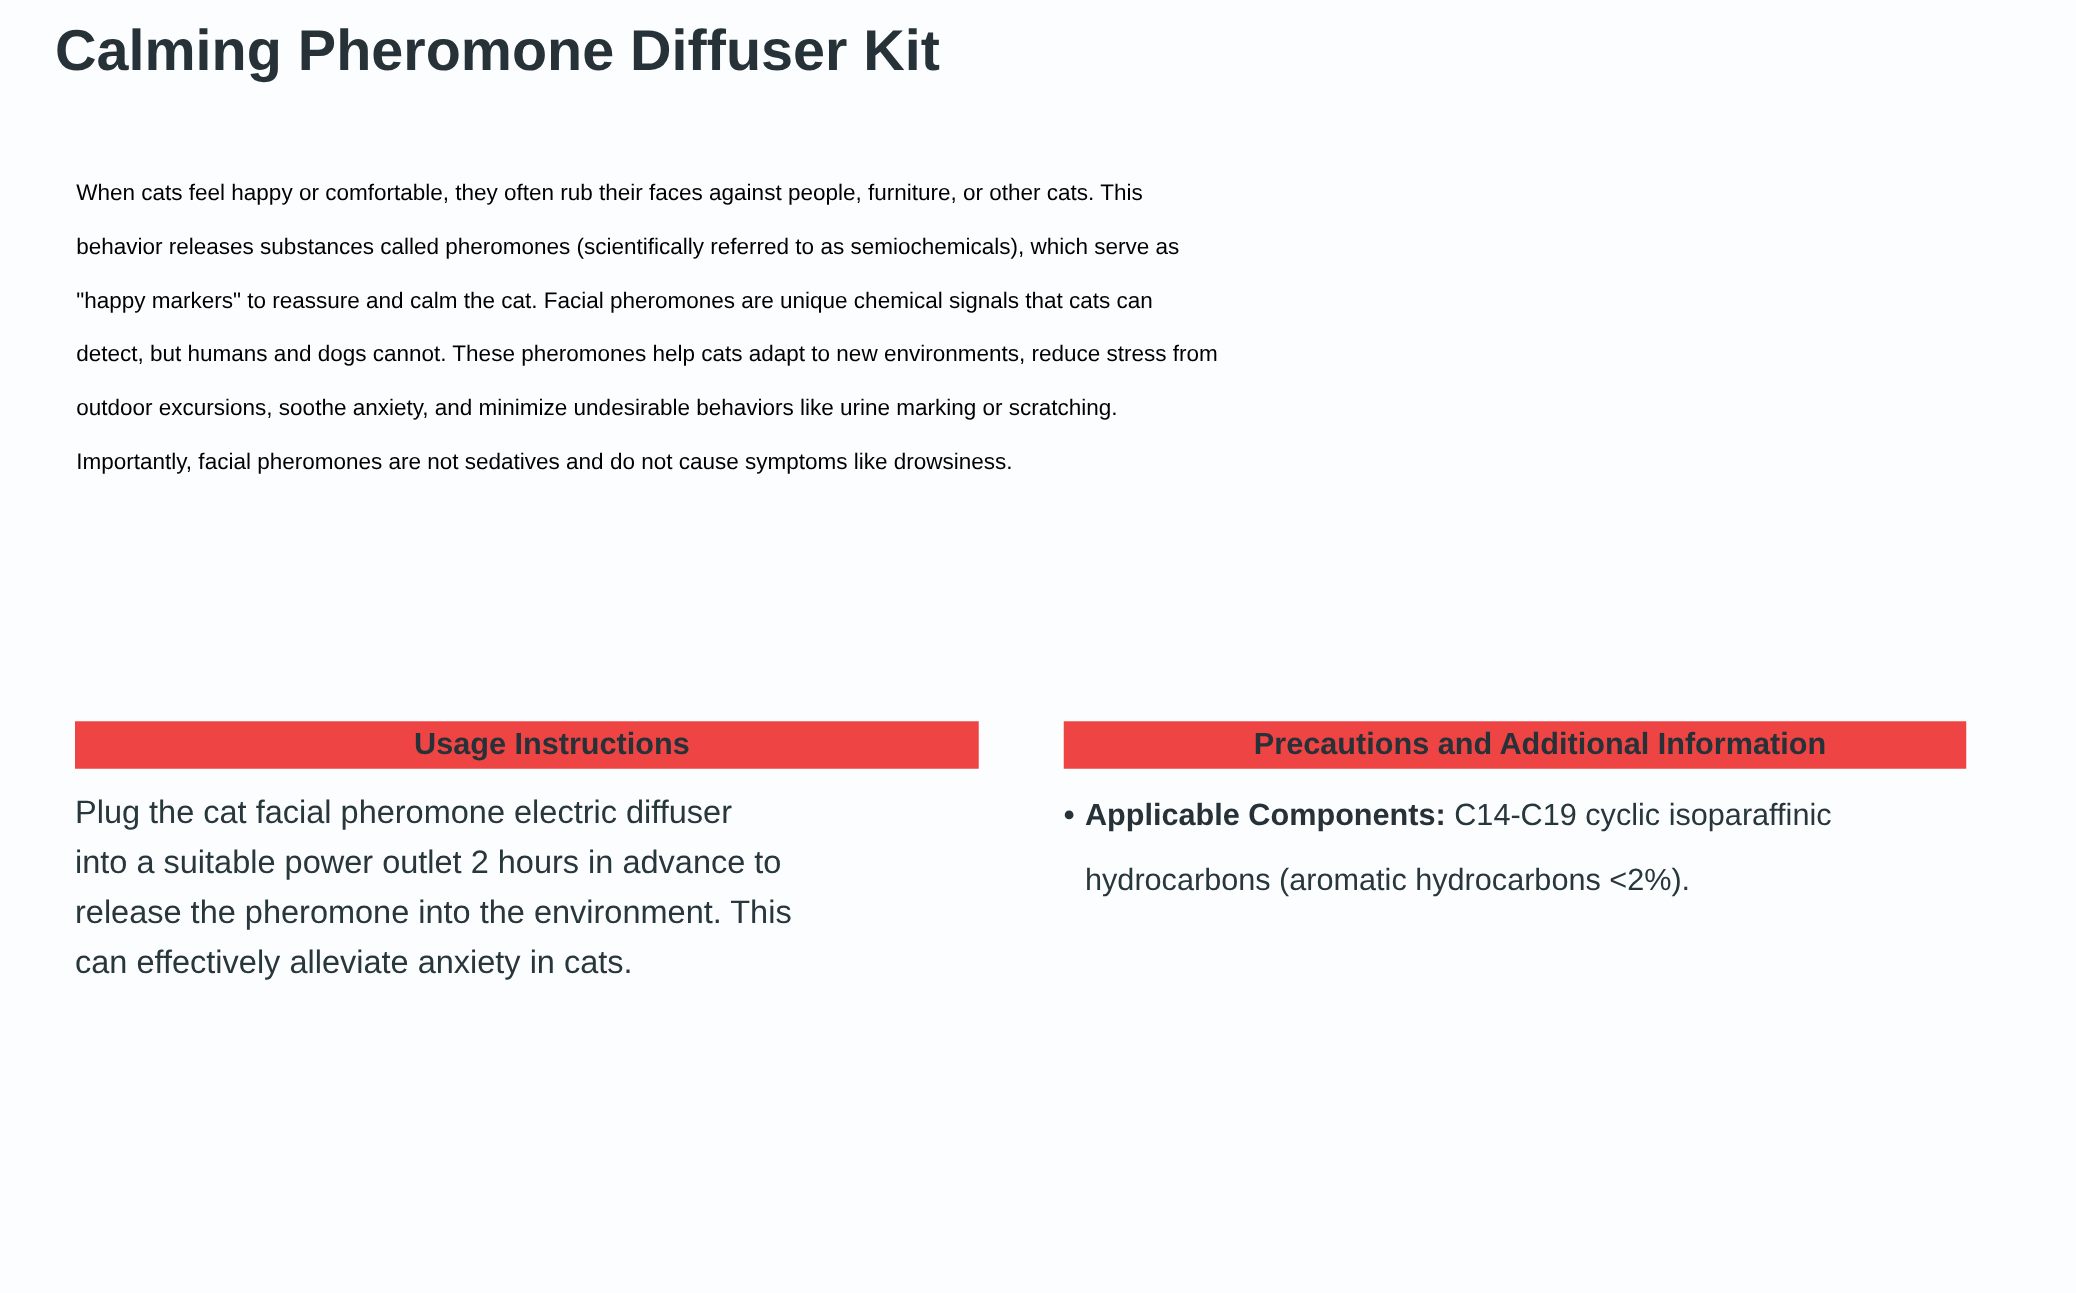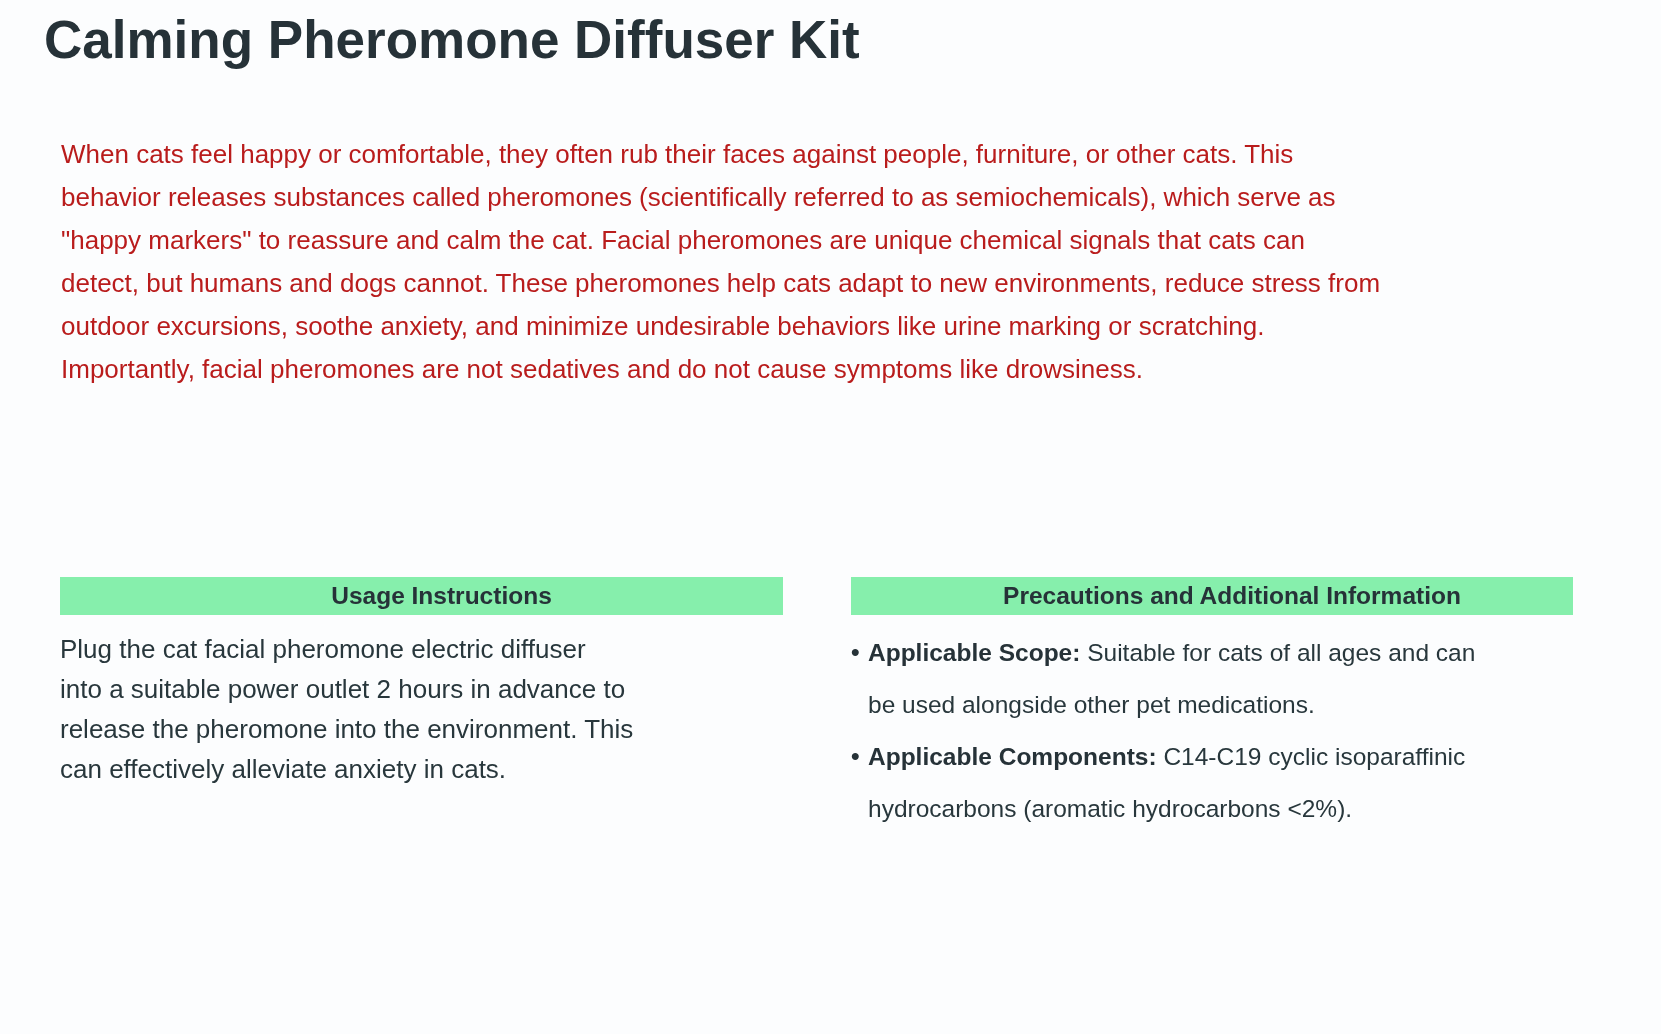--- a/index.html
+++ b/index.html
@@ -9,43 +9,43 @@
   body {
     width: 1661px;
     height: 1034px;
     background: #fcfdfe;
     color: #263238;
     font-family: "Liberation Sans", sans-serif;
     overflow: hidden;
   }
   .page-title {
     margin: 14px 0 0 44px;
-    font-size: 53px;
+    font-size: 46px;
     line-height: 52px;
     font-weight: 700;
     color: #263238;
   }
   .intro {
     margin: 67px 170px 0 61px;
-    font-size: 26px;
+    font-size: 18px;
     line-height: 43px;
     white-space: pre-line;
-    color: #b91c1c;
+    color: #000000;
   }
   .columns {
     display: flex;
     margin-top: 186px;
     margin-left: 60px;
   }
   .col-left  { width: 723px; }
   .col-right { width: 722px; margin-left: 68px; }
   .col-header {
     height: 38px;
     line-height: 38px;
-    background: #86efac;
+    background: #ef4444;
     text-align: center;
     font-weight: 700;
     font-size: 24.5px;
     color: #263238;
     padding-left: 40px;
   }
   .usage-body {
     margin-top: 14px;
     font-size: 26px;
     line-height: 40px;
@@ -101,24 +101,20 @@
       <p class="usage-body">Plug the cat facial pheromone electric diffuser
 into a suitable power outlet 2 hours in advance to
 release the pheromone into the environment. This
 can effectively alleviate anxiety in cats.</p>
     </div>
 
     <div class="col-right">
       <div class="col-header">Precautions and Additional Information</div>
       <ul class="bullets">
         <li>
-          <strong>Applicable Scope:</strong><span class="bullet-text"> Suitable for cats of all ages and can
-be used alongside other pet medications.</span>
-        </li>
-        <li>
           <strong>Applicable Components:</strong><span class="bullet-text"> C14-C19 cyclic isoparaffinic
 hydrocarbons (aromatic hydrocarbons &lt;2%).</span>
         </li>
       </ul>
     </div>
 
   </div>
 </div>
 
 </body></html>

